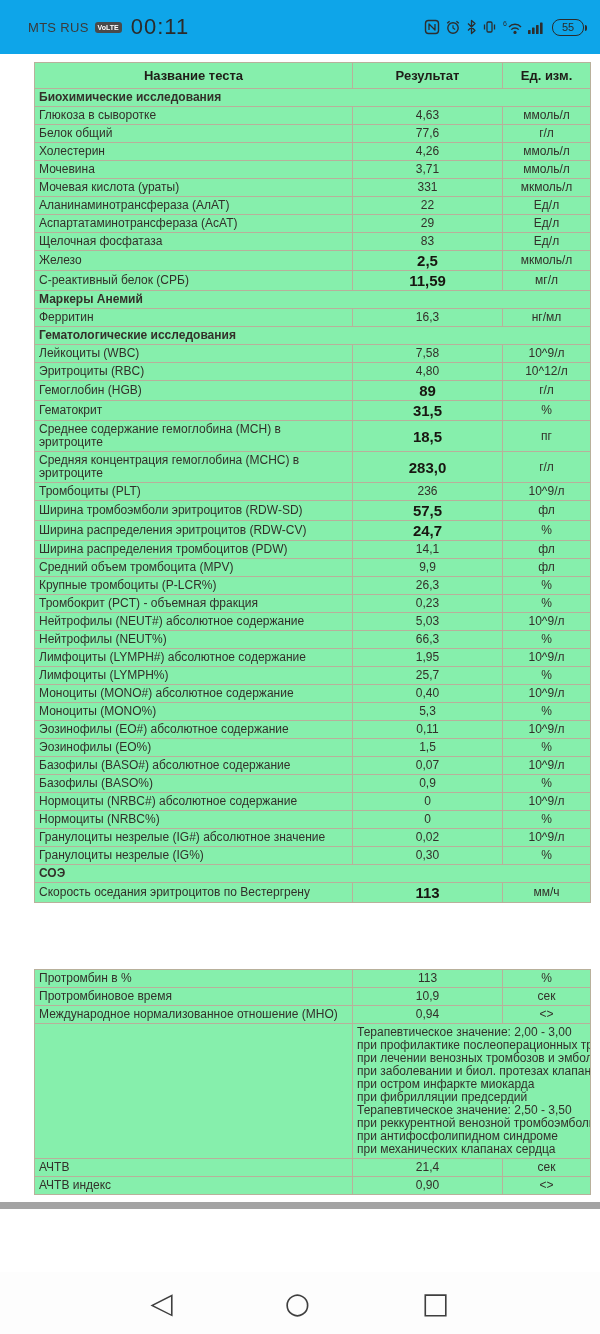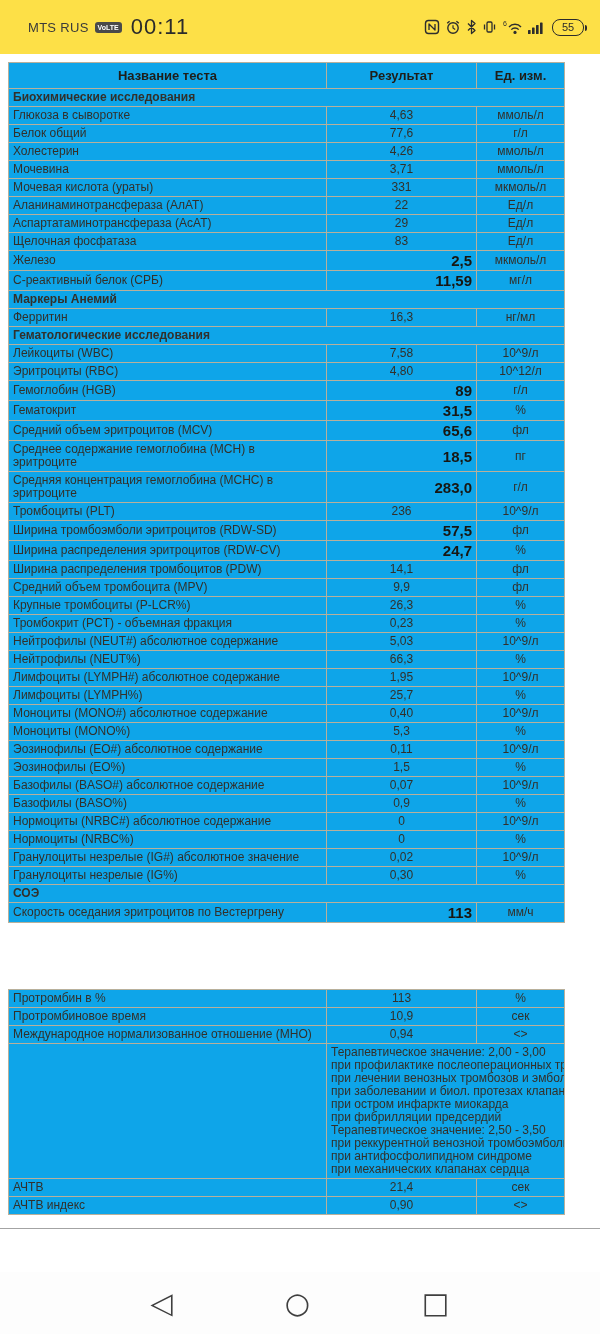--- a/index.html
+++ b/index.html
@@ -8,21 +8,21 @@
     font-family:"Liberation Sans", sans-serif;
     background:#ffffff;
     overflow:hidden;
     position:relative;
     color:#2f2c24;
   }
 
   
   .status-bar{
     height:54px; display:flex; align-items:center;
-    padding:0 16px 0 28px; background:#fde047;
+    padding:0 16px 0 28px; background:#0ea5e9;
     color:#3a3a3a;
   }
   .carrier{ font-size:13px; letter-spacing:.3px; }
   .volte-badge{
     background:#4a4a4a; color:#fff; font-size:7px; font-weight:bold;
     border-radius:3px; padding:2px 3px; margin:0 7px 0 6px; line-height:1;
   }
   .time{ font-size:22px; color:#2b2b2b; letter-spacing:1px; margin-left:2px; }
   .status-icons{ margin-left:auto; display:flex; align-items:center; gap:5px; }
   .status-icons svg{ display:block; }
@@ -33,49 +33,49 @@
   }
   .battery::after{
     content:""; position:absolute; right:-4px; top:5px; width:2.5px; height:6px;
     background:#2b2b2b; border-radius:0 2px 2px 0;
   }
 
   
   .doc{ position:absolute; top:54px; left:0; width:600px; }
   table.lab{
     border-collapse:collapse; table-layout:fixed;
-    width:556px; margin-left:8px; background:#0ea5e9;
+    width:556px; margin-left:34px; background:#86efac;
   }
   table.lab td, table.lab th{
     border:1px solid #b8b09b;
     font-size:12px; line-height:13px;
     padding:2px 4px;
     color:#33302a;
     overflow:hidden;
   }
   table.lab th{
     font-size:13px; line-height:15px; font-weight:bold; text-align:center;
     padding:5px 4px; color:#1f1d18;
   }
   td.name-cell{ text-align:left; }
   td.result-cell, td.unit-cell{ text-align:center; }
   td.section-cell{ font-weight:bold; font-size:12.5px; color:#201d17; }
   tr.bold-row td{ vertical-align:middle; }
-  tr.bold-row td.result-cell{ font-size:15px; font-weight:bold; padding:3px 4px; color:#181611;text-align:right; }
+  tr.bold-row td.result-cell{ font-size:15px; font-weight:bold; padding:3px 4px; color:#181611; }
   td.note-cell{
     white-space:nowrap; overflow:visible;
     font-size:12.5px; line-height:15px; padding:2px 0 2px 5px;
   }
   td.note-cell div{ white-space:nowrap; }
 
   .table1-wrap{ padding-top:8px; }
   .table2-wrap{
     margin-top:66px;
     height:240px; overflow:hidden;
-    border-bottom:1px solid #a3a3a3;
+    border-bottom:7px solid #a3a3a3;
     width:600px;
   }
 
   
   .nav-bar{
     position:absolute; left:0; bottom:0; width:600px; height:62px;
     background:#fdfdfd;
     display:flex; align-items:center; justify-content:center; gap:96px;
     z-index:5;
   }
@@ -242,25 +242,20 @@
             <td class="name-cell">Гемоглобин (HGB)</td>
             <td class="result-cell">89</td>
             <td class="unit-cell">г/л</td>
           </tr>
           <tr class="bold-row">
             <td class="name-cell">Гематокрит</td>
             <td class="result-cell">31,5</td>
             <td class="unit-cell">%</td>
           </tr>
           <tr class="bold-row">
-            <td class="name-cell">Средний объем эритроцитов (MCV)</td>
-            <td class="result-cell">65,6</td>
-            <td class="unit-cell">фл</td>
-          </tr>
-          <tr class="bold-row">
             <td class="name-cell">Среднее содержание гемоглобина (MCH) в эритроците</td>
             <td class="result-cell">18,5</td>
             <td class="unit-cell">пг</td>
           </tr>
           <tr class="bold-row">
             <td class="name-cell">Средняя концентрация гемоглобина (MCHC) в эритроците</td>
             <td class="result-cell">283,0</td>
             <td class="unit-cell">г/л</td>
           </tr>
           <tr>

